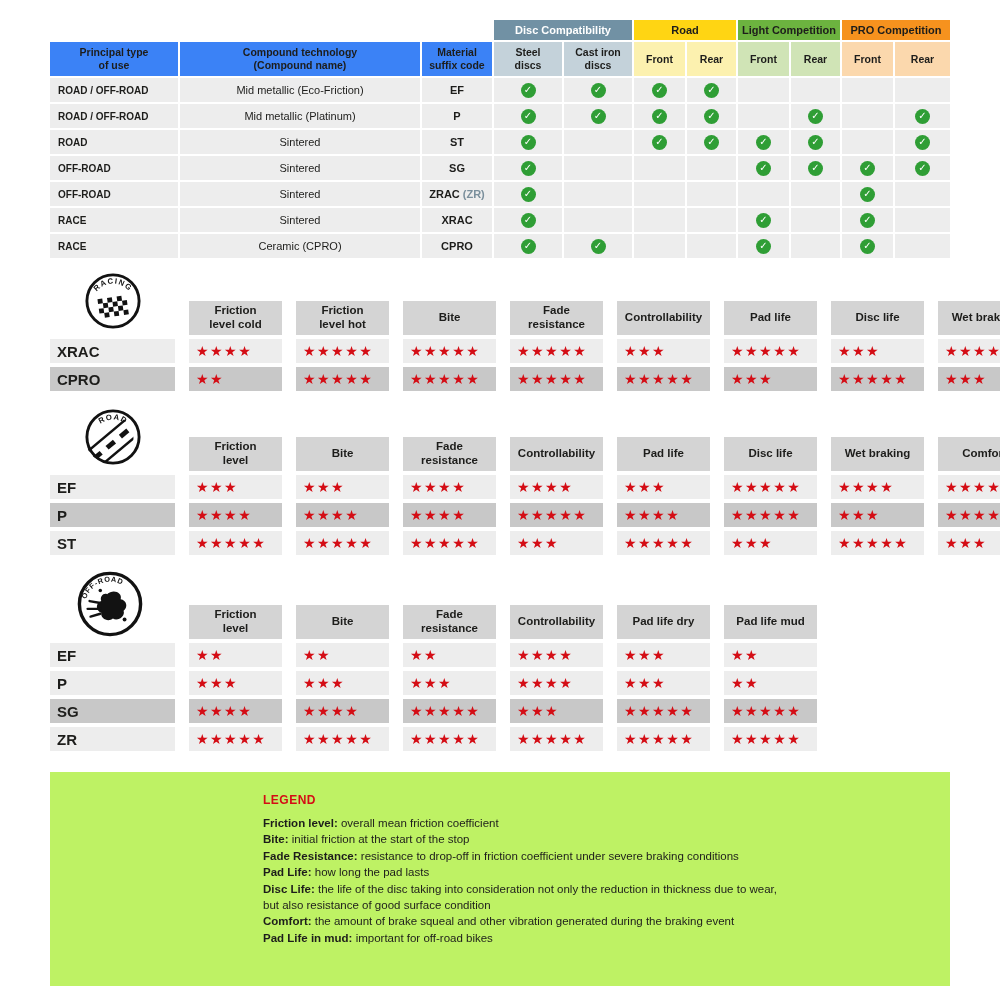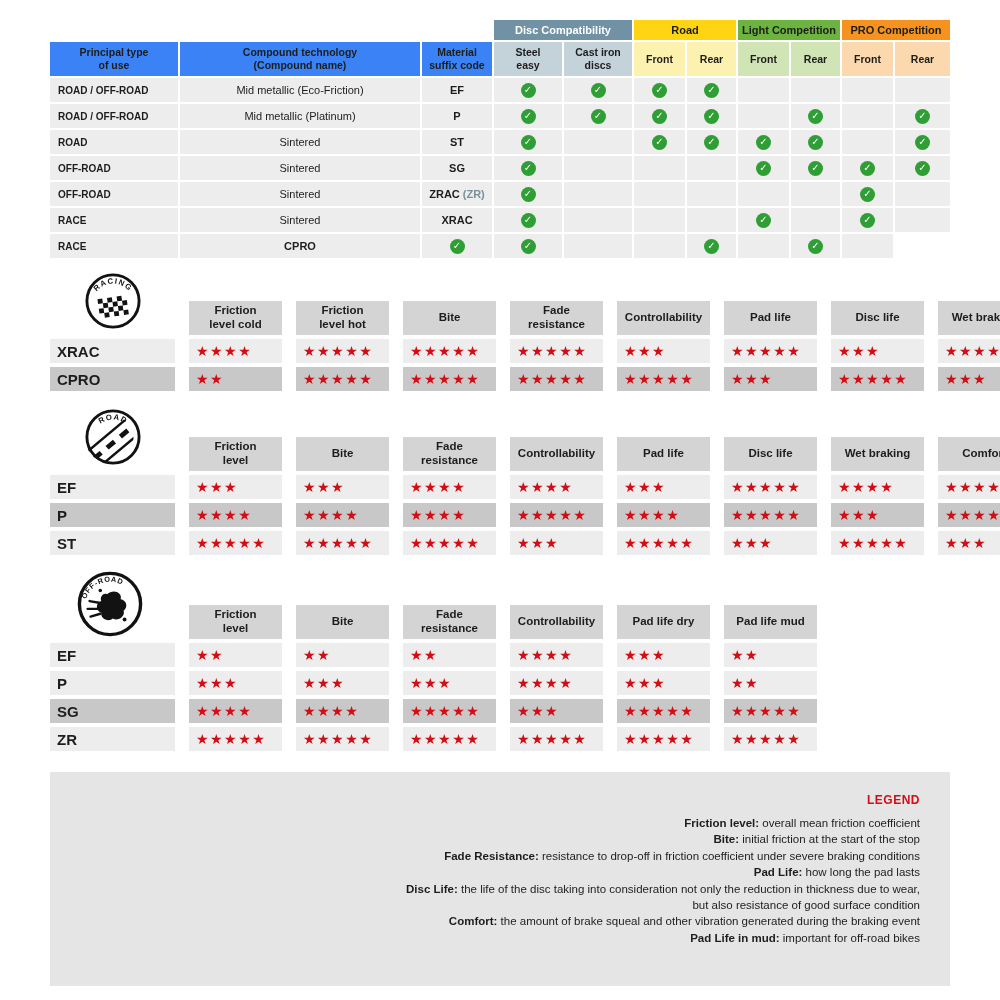--- a/index.html
+++ b/index.html
@@ -51,21 +51,21 @@
       <div class="group-cell" style="background: rgb(255, 213, 19); color: rgb(29, 29, 27);">Road</div>
       <div class="group-cell" style="background: rgb(108, 179, 63); color: rgb(29, 29, 27);">Light Competition</div>
       <div class="group-cell" style="background: rgb(246, 146, 30); color: rgb(29, 29, 27);">PRO Competition</div>
       <div class="head-cell gray">Principal type
 of use</div>
       <div class="head-cell gray">Compound technology
 (Compound name)</div>
       <div class="head-cell gray">Material
 suffix code</div>
       <div class="head-cell" style="background: rgb(196, 210, 218);">Steel
-easy</div>
+discs</div>
       <div class="head-cell" style="background: rgb(196, 210, 218);">Cast iron
 discs</div>
       <div class="head-cell" style="background: rgb(252, 241, 175);">Front</div>
       <div class="head-cell" style="background: rgb(252, 241, 175);">Rear</div>
       <div class="head-cell" style="background: rgb(208, 228, 182);">Front</div>
       <div class="head-cell" style="background: rgb(208, 228, 182);">Rear</div>
       <div class="head-cell" style="background: rgb(251, 216, 173);">Front</div>
       <div class="head-cell" style="background: rgb(251, 216, 173);">Rear</div>
       <div class="cell use-cell">ROAD / OFF-ROAD</div>
       <div class="cell tech-cell">Mid metallic (Eco-Friction)</div>
@@ -179,20 +179,21 @@
       <div class="cell check-cell"></div>
       <div class="cell check-cell">
         <div class="check" style="background: rgb(47, 158, 53);">✓</div>
       </div>
       <div class="cell check-cell"></div>
       <div class="cell check-cell">
         <div class="check" style="background: rgb(47, 158, 53);">✓</div>
       </div>
       <div class="cell check-cell"></div>
       <div class="cell use-cell">RACE</div>
+      <div class="cell tech-cell">Ceramic (CPRO)</div>
       <div class="cell code-cell">CPRO</div>
       <div class="cell check-cell">
         <div class="check" style="background: rgb(47, 158, 53);">✓</div>
       </div>
       <div class="cell check-cell">
         <div class="check" style="background: rgb(47, 158, 53);">✓</div>
       </div>
       <div class="cell check-cell"></div>
       <div class="cell check-cell"></div>
       <div class="cell check-cell">
@@ -367,21 +368,21 @@
       <div class="cell stars-cell dark" style="color: rgb(212, 13, 21);">★★★★★</div>
       <div class="cell label-cell">ZR</div>
       <div class="cell stars-cell" style="color: rgb(212, 13, 21);">★★★★★</div>
       <div class="cell stars-cell" style="color: rgb(212, 13, 21);">★★★★★</div>
       <div class="cell stars-cell" style="color: rgb(212, 13, 21);">★★★★★</div>
       <div class="cell stars-cell" style="color: rgb(212, 13, 21);">★★★★★</div>
       <div class="cell stars-cell" style="color: rgb(212, 13, 21);">★★★★★</div>
       <div class="cell stars-cell" style="color: rgb(212, 13, 21);">★★★★★</div>
     </div>
 
-  <div class="legend" style="background: #e5e5e5; text-align: right;">
+  <div class="legend" style="background: #bef264;">
     <div class="legend-title" style="color: rgb(212, 13, 21);">LEGEND</div>
     <div>
         <div class="legend-line"><b>Friction level:</b> overall mean friction coefficient</div>
         <div class="legend-line"><b>Bite:</b> initial friction at the start of the stop</div>
         <div class="legend-line"><b>Fade Resistance:</b> resistance to drop-off in friction coefficient under severe braking conditions</div>
         <div class="legend-line"><b>Pad Life:</b> how long the pad lasts</div>
         <div class="legend-line"><b>Disc Life:</b> the life of the disc taking into consideration not only the reduction in thickness due to wear,</div>
         <div class="legend-line">but also resistance of good surface condition</div>
         <div class="legend-line"><b>Comfort:</b> the amount of brake squeal and other vibration generated during the braking event</div>
         <div class="legend-line"><b>Pad Life in mud:</b> important for off-road bikes</div>

